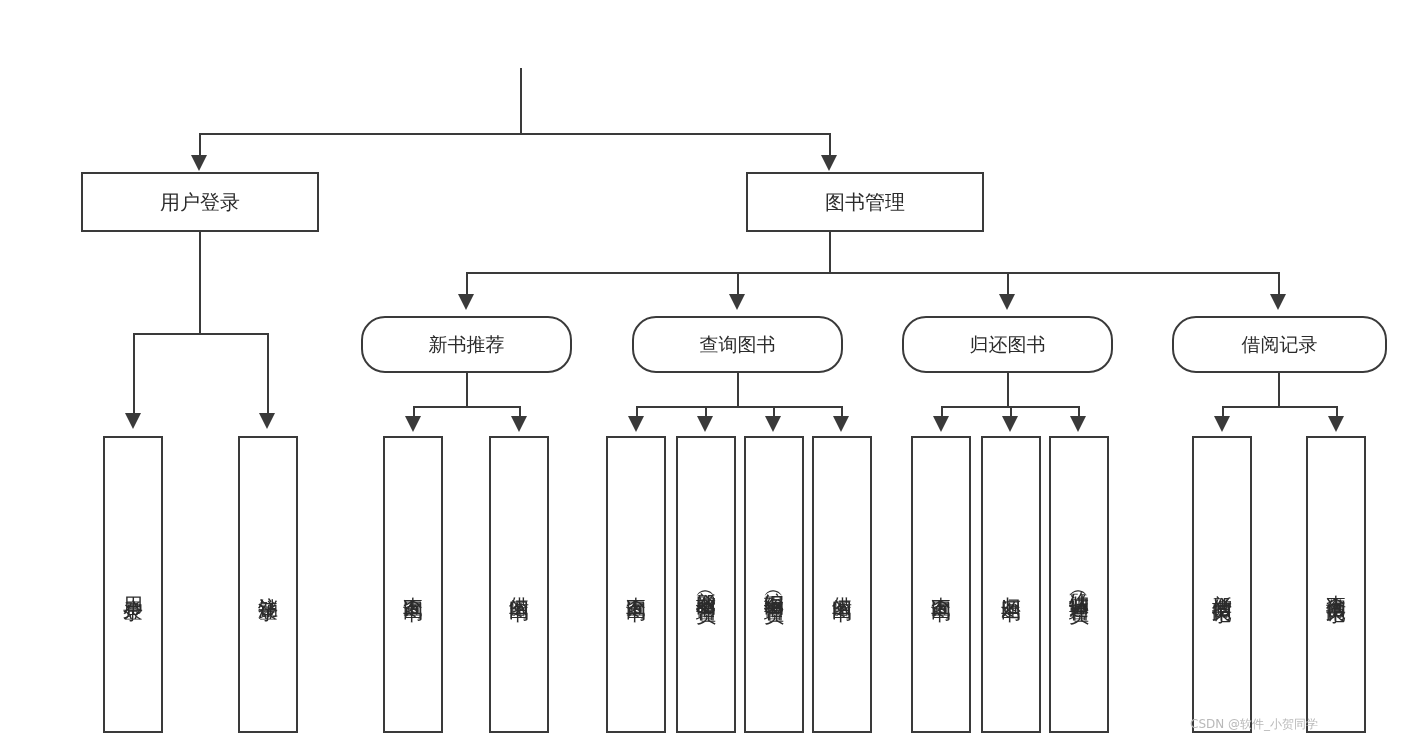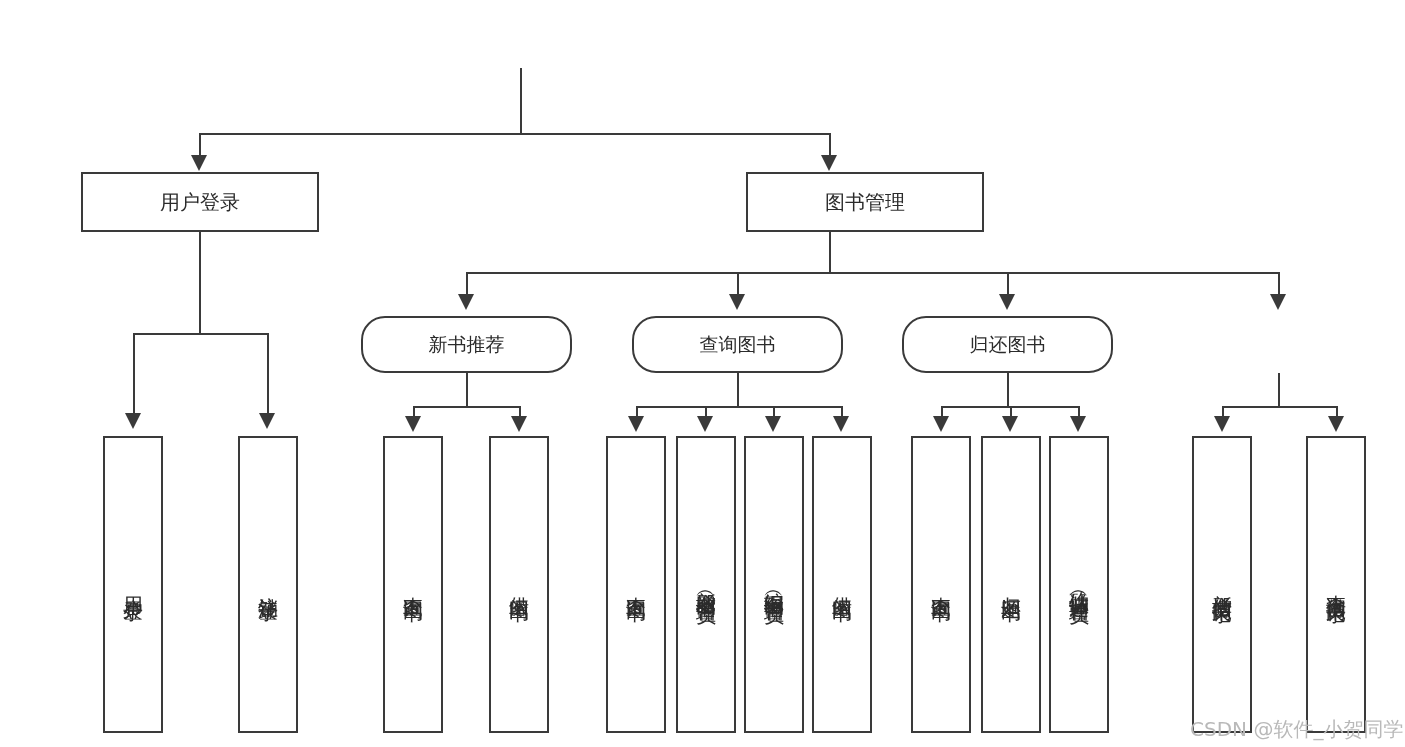--- a/index.html
+++ b/index.html
@@ -70,21 +70,21 @@
     position: absolute;
     width: 0;
     height: 0;
     border-left: 8px solid transparent;
     border-right: 8px solid transparent;
     border-top: 16px solid #3a3a3a;
   }
   
   .watermark {
     position: absolute;
-    font-size: 20px;
+    font-size: 12px;
     color: #b9b9b9;
     white-space: nowrap;
     user-select: none;
   }
 </style>
 </head>
 <body>
 
 <div id="canvas">
 
@@ -126,20 +126,23 @@
 
   <div class="box level3" style="left:361px; top:316px; width:211px; height:57px;">
     <span>新书推荐</span>
   </div>
   <div class="box level3" style="left:632px; top:316px; width:211px; height:57px;">
     <span>查询图书</span>
   </div>
   <div class="box level3" style="left:902px; top:316px; width:211px; height:57px;">
     <span>归还图书</span>
   </div>
+  <div class="box level3" style="left:1172px; top:316px; width:215px; height:57px;">
+    <span>借阅记录</span>
+  </div>
 
   <div class="vline" style="left:466px; top:373px; height:34px;"></div>
   <div class="hline" style="left:413px; top:406px; width:106px;"></div>
   <div class="vline" style="left:413px; top:406px; height:12px;"></div>
   <div class="arrow" style="left:405px; top:416px;"></div>
   <div class="vline" style="left:519px; top:406px; height:12px;"></div>
   <div class="arrow" style="left:511px; top:416px;"></div>
 
   <div class="vline" style="left:737px; top:373px; height:34px;"></div>
   <div class="hline" style="left:636px; top:406px; width:207px;"></div>

